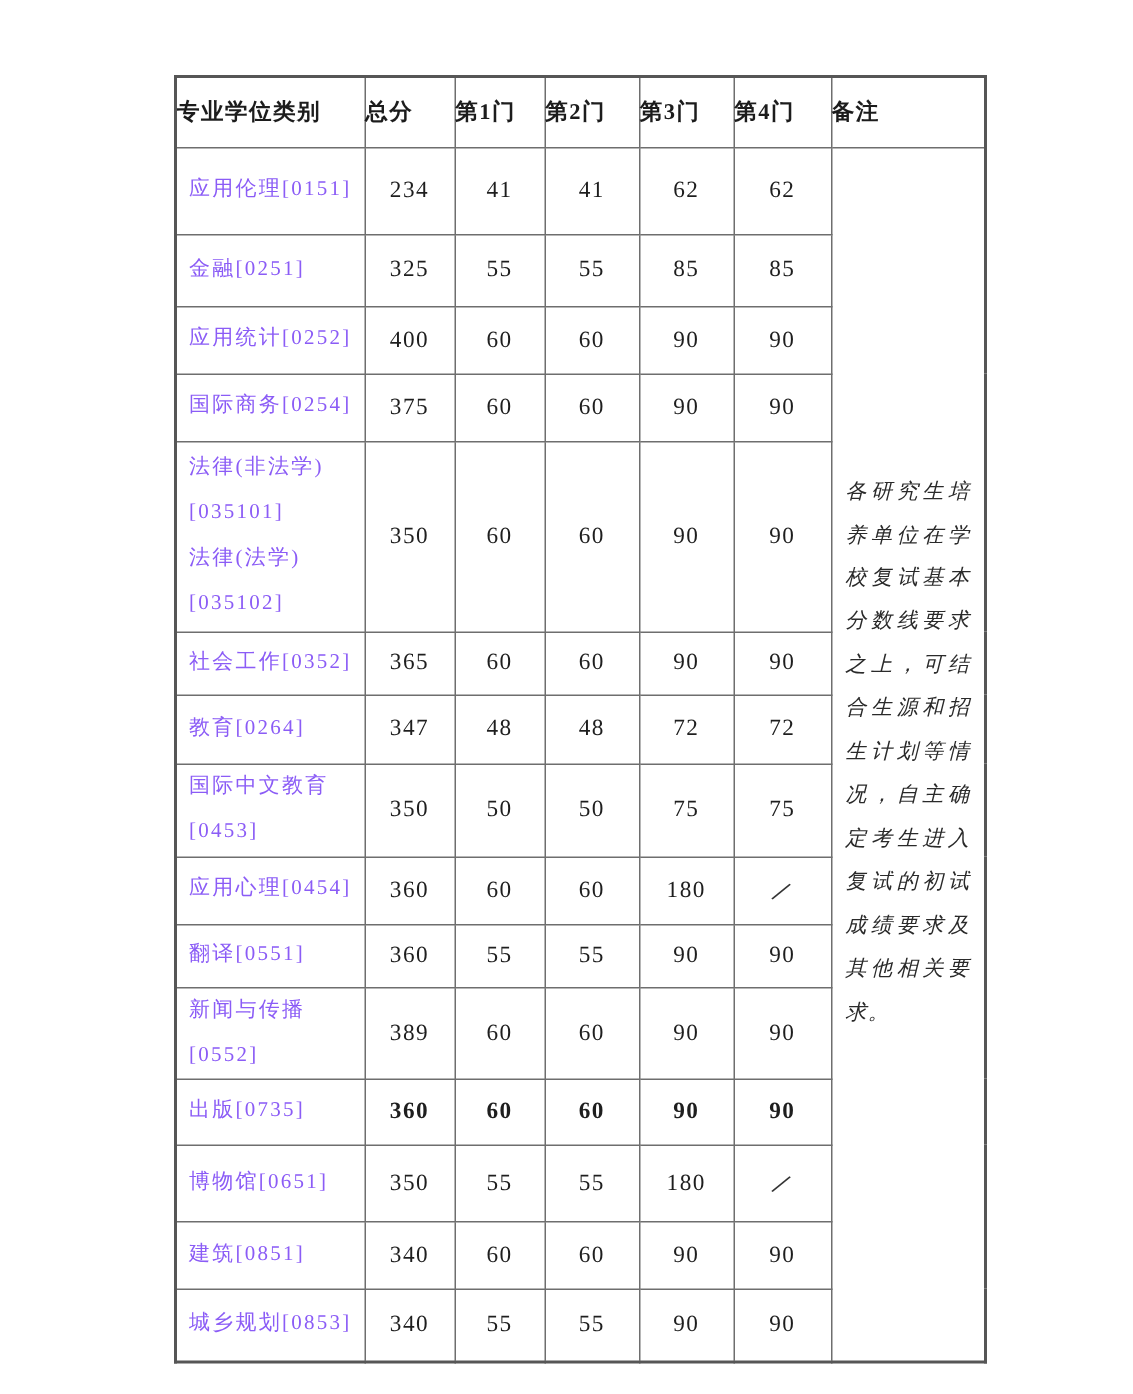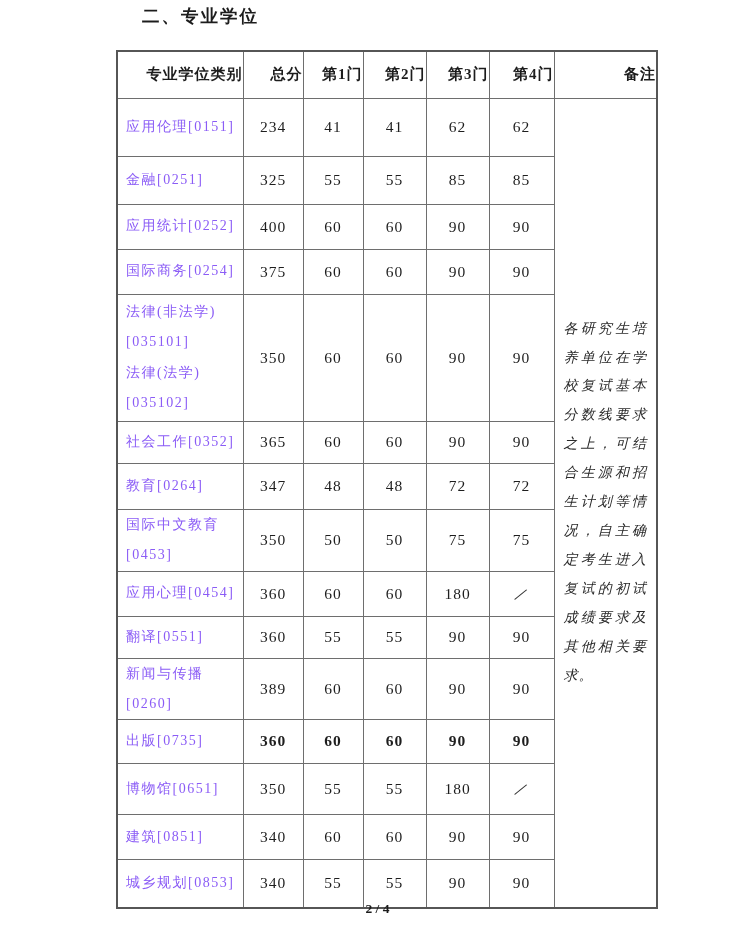--- a/index.html
+++ b/index.html
@@ -32,21 +32,21 @@
   }
   table.score-table th,
   table.score-table td {
     border: 1px solid #6e6e6e;
     vertical-align: middle;
     background: #ffffff;
   }
   th.hcell {
     font-size: 15px;
     font-weight: bold;
-    text-align: right;
+    text-align: left;
     color: #1c1c1c;
     letter-spacing: 1px;
     height: 47px;
   }
   td.category-cell {
     font-size: 14px;
     text-align: left;
     padding-left: 8px;
     padding-right: 4px;
     letter-spacing: 1.5px;
@@ -87,21 +87,20 @@
     font-size: 13.5px;
     font-weight: bold;
     color: #1c1c1c;
   }
 </style>
 </head>
 <body>
 
 <div class="page">
 
-  <div class="doc-title">二、专业学位</div>
 
   <table class="score-table">
     <colgroup>
       <col style="width:126px">
         <col style="width:60px">
         <col style="width:60px">
       <col style="width:63px">
         <col style="width:63px">
         <col style="width:65px">
       <col style="width:103px">
@@ -206,21 +205,21 @@
     <tr style="height:42px">
       <td class="category-cell">翻译[0551]</td>
       <td class="score-cell">360</td>
       <td class="score-cell">55</td>
       <td class="score-cell">55</td>
       <td class="score-cell">90</td>
       <td class="score-cell">90</td>
     </tr>
 
     <tr style="height:51px">
-      <td class="category-cell">新闻与传播[0260]</td>
+      <td class="category-cell">新闻与传播[0552]</td>
       <td class="score-cell">389</td>
       <td class="score-cell">60</td>
       <td class="score-cell">60</td>
       <td class="score-cell">90</td>
       <td class="score-cell">90</td>
     </tr>
 
     <tr class="bold-row" style="height:44px">
       <td class="category-cell">出版[0735]</td>
       <td class="score-cell">360</td>
@@ -252,15 +251,14 @@
       <td class="category-cell">城乡规划[0853]</td>
       <td class="score-cell">340</td>
       <td class="score-cell">55</td>
       <td class="score-cell">55</td>
       <td class="score-cell">90</td>
       <td class="score-cell">90</td>
     </tr>
   </tbody>
     </table>
 
-  <div class="page-footer">2 / 4</div>
 
 </div>
 
 </body></html>

